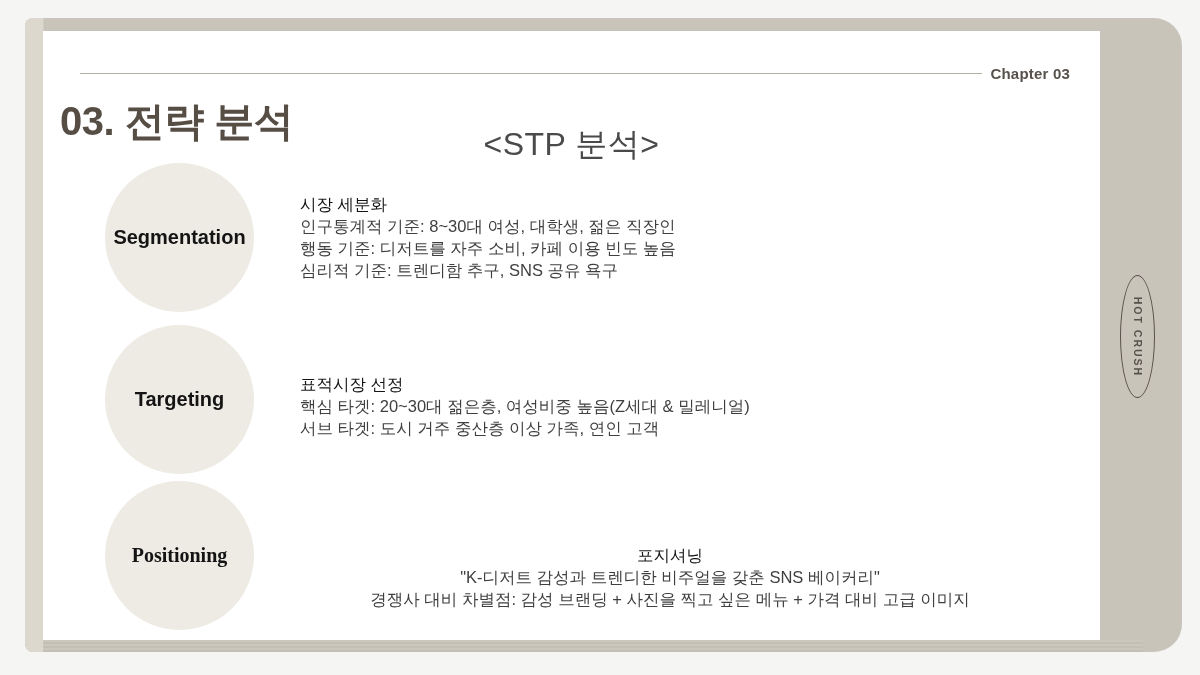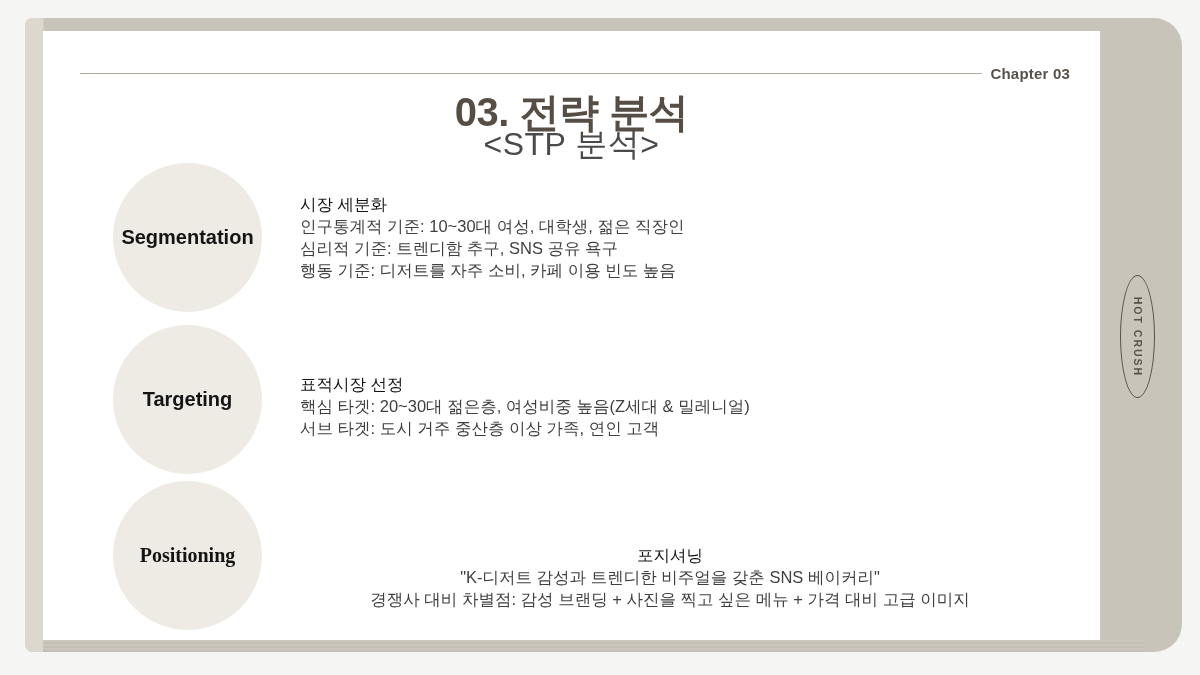--- a/index.html
+++ b/index.html
@@ -69,42 +69,41 @@
   .chapter-label {
     font-size: 15px;
     font-weight: bold;
     color: var(--accent, #57514b);
     letter-spacing: 0.2px;
     white-space: nowrap;
   }
   .title {
     position: absolute;
     top: 51px; left: 0; right: 0;
-    margin: 8px;
-    text-align: center;
+    margin: 17px;
     font-size: 40px;
     font-weight: bold;
     line-height: 44px;
     color: var(--title, #564e44);
     letter-spacing: -0.5px;
   }
   .subtitle {
     position: absolute;
     top: 99px; left: 0; right: 0;
     text-align: center;
     font-size: 32px;
     line-height: 28px;
     font-weight: 400;
     color: var(--subtitle, #4a4a4a);
     letter-spacing: 0.5px;
   }
   
   .circle {
     position: absolute;
-    left: 70px;
+    left: 62px;
     width: 149px; height: 149px;
     border-radius: 50%;
     background: var(--circle, #edebe3);
     display: flex;
     align-items: center;
     justify-content: center;
   }
   .c1 { top: 132px; }
   .c2 { top: 294px; }
   .c3 { top: 450px; font-family: Liberation Serif, serif; }
@@ -170,23 +169,23 @@
     </div>
 
     <h1 class="title">03. 전략 분석</h1>
     <div class="subtitle">&lt;STP 분석&gt;</div>
 
     <div class="circle c1">
       <span class="circle-label">Segmentation</span>
     </div>
     <div class="block b1">
       <div class="block-heading">시장 세분화</div>
-      <div class="block-line">인구통계적 기준: 10~30대 여성, 대학생, 젊은 직장인</div>
+      <div class="block-line">인구통계적 기준: 8~30대 여성, 대학생, 젊은 직장인</div>
+      <div class="block-line">행동 기준: 디저트를 자주 소비, 카페 이용 빈도 높음</div>
       <div class="block-line">심리적 기준: 트렌디함 추구, SNS 공유 욕구</div>
-      <div class="block-line">행동 기준: 디저트를 자주 소비, 카페 이용 빈도 높음</div>
     </div>
 
     <div class="circle c2">
       <span class="circle-label">Targeting</span>
     </div>
     <div class="block b2">
       <div class="block-heading">표적시장 선정</div>
       <div class="block-line">핵심 타겟: 20~30대 젊은층, 여성비중 높음(Z세대 &amp; 밀레니얼)</div>
       <div class="block-line">서브 타겟: 도시 거주 중산층 이상 가족, 연인 고객</div>
     </div>

